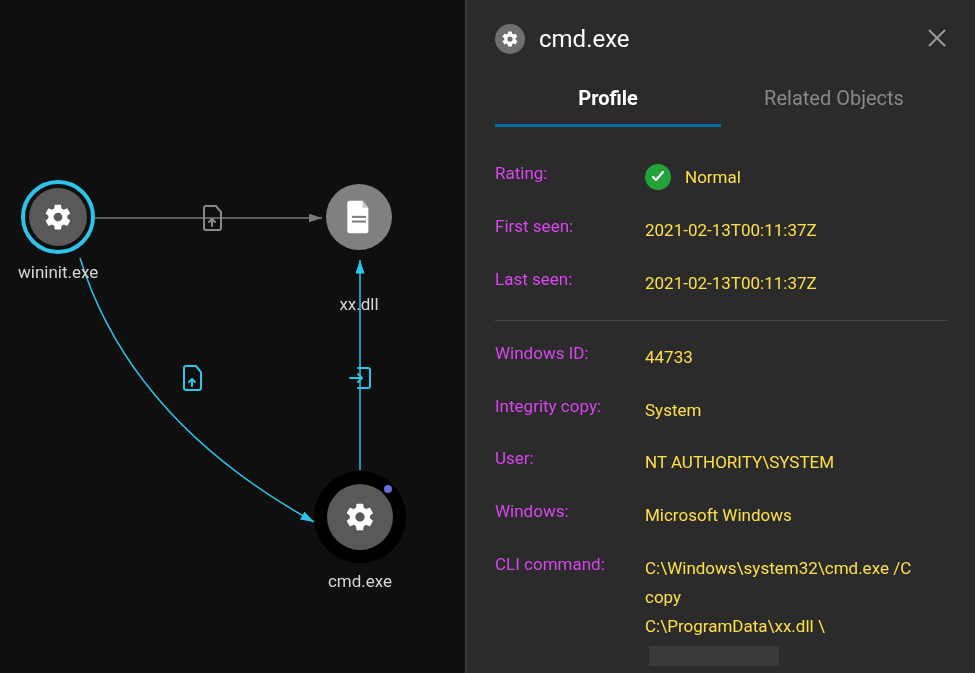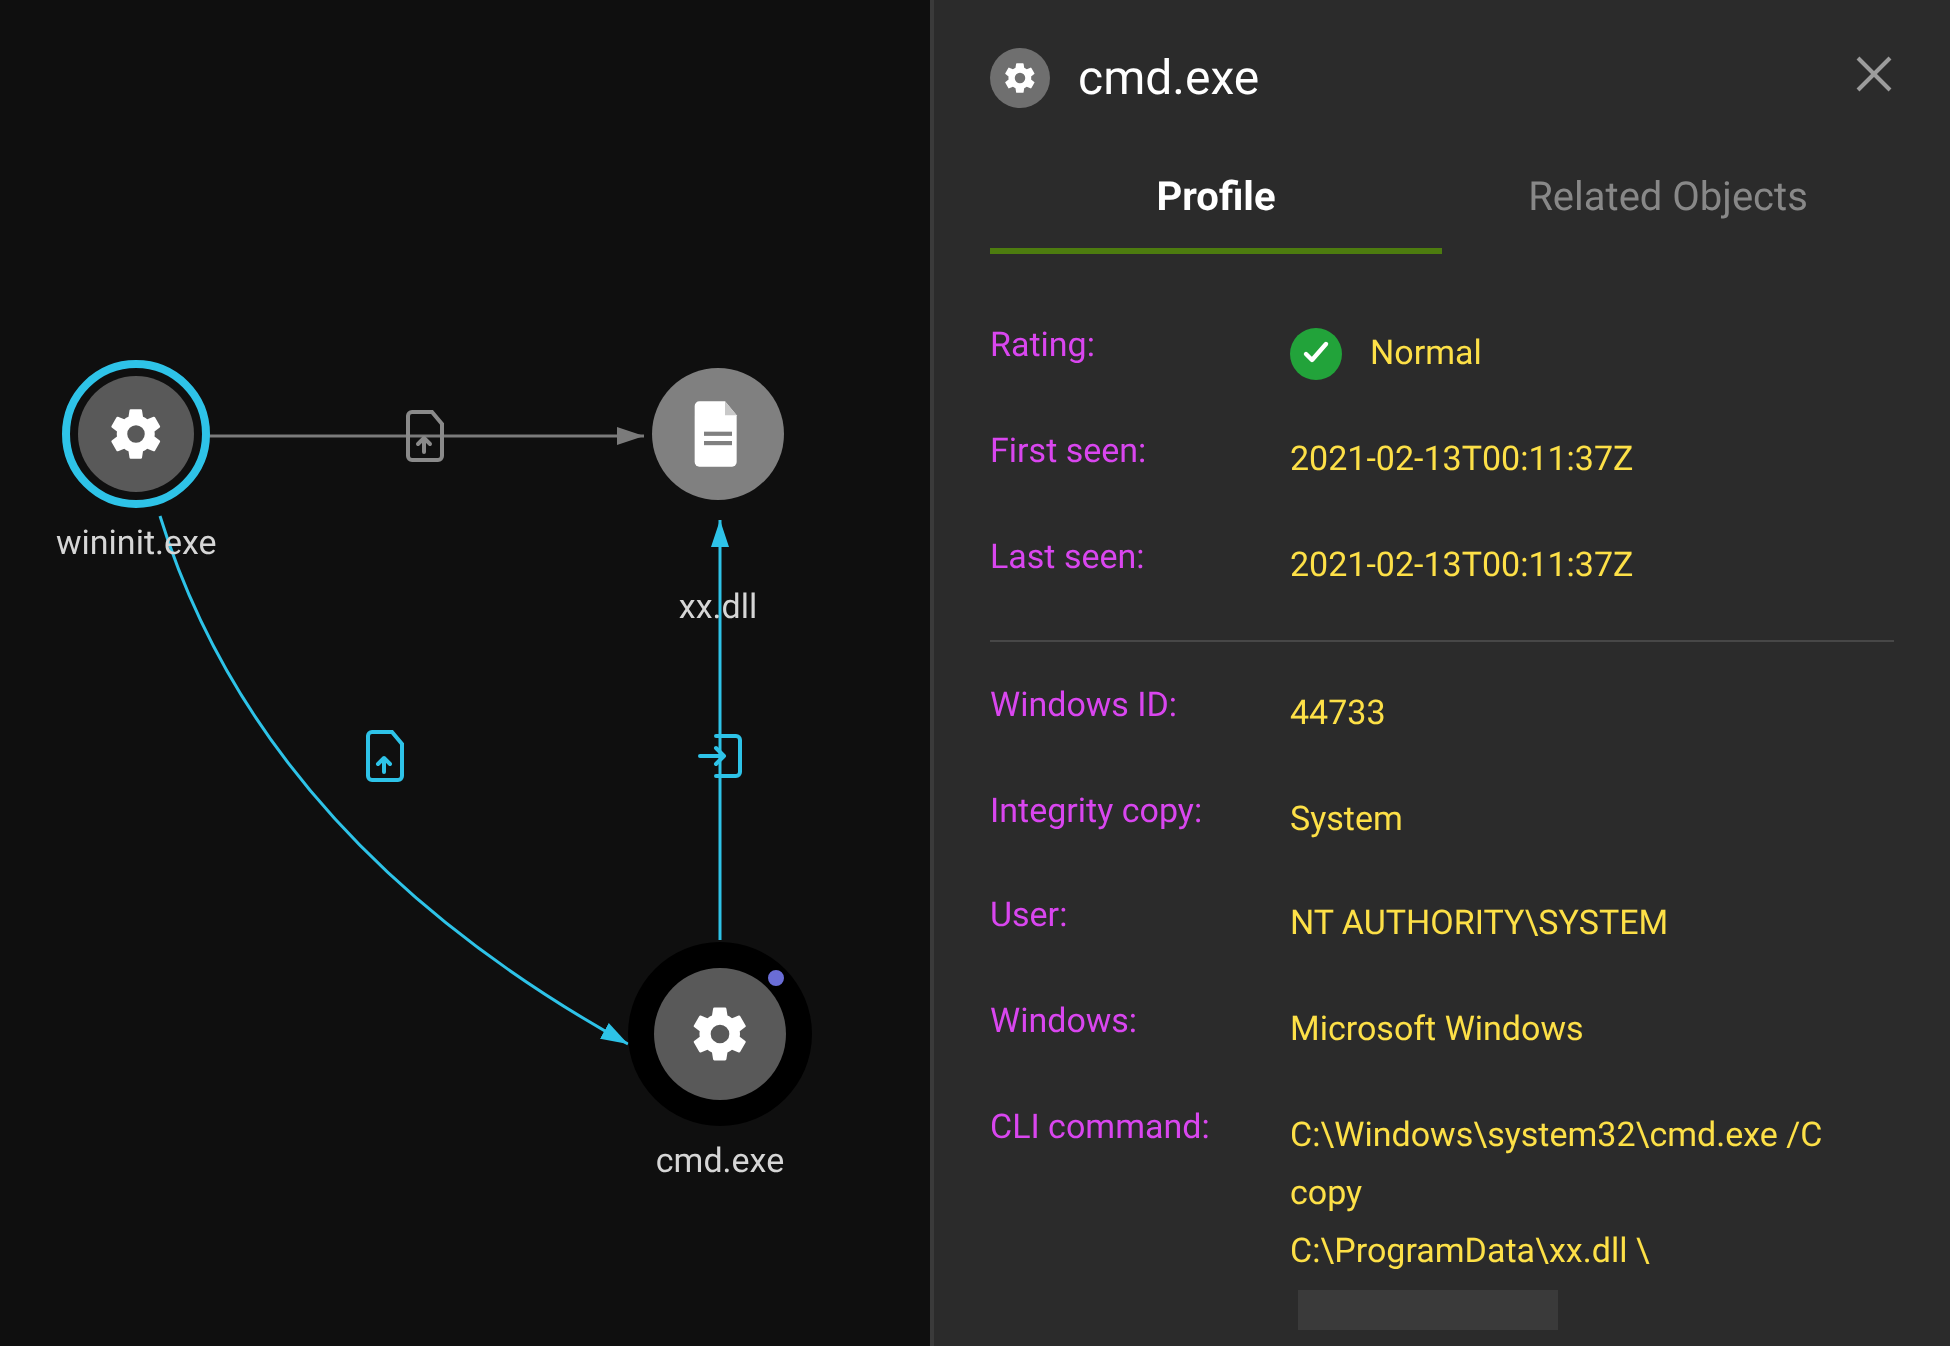--- a/index.html
+++ b/index.html
@@ -143,21 +143,21 @@
       flex: 1;
       text-align: center;
       padding: 14px 0;
       font-size: 20px;
       color: #888;
       cursor: pointer;
     }
     .tab.active {
       color: #fff;
       font-weight: 700;
-      border-bottom: 3px solid #4d7c0f;
+      border-bottom: 3px solid #0369a1;
     }
     .tab-content {
       padding: 24px 28px 0 28px;
       overflow-y: auto;
       flex: 1;
     }
     .prop-row {
       display: flex;
       padding: 12px 0;
       align-items: flex-start;
@@ -212,21 +212,21 @@
       </marker>
       <marker id="arrow-cyan" markerWidth="10" markerHeight="10" refX="9" refY="3" orient="auto">
         <path d="M0,0 L9,3 L0,6 Z" fill="#2ec3e8"></path>
       </marker>
     </defs>
     <line x1="95" y1="218" x2="322" y2="218" stroke="#7b7b7b" stroke-width="1.5" marker-end="url(#arrow-gray)"></line>
     <path d="M 80 258 Q 130 420 314 522" stroke="#2ec3e8" stroke-width="1.5" fill="none" marker-end="url(#arrow-cyan)"></path>
     <line x1="360" y1="470" x2="360" y2="260" stroke="#2ec3e8" stroke-width="1.5" marker-end="url(#arrow-cyan)"></line>
   </svg>
 
-  <div class="node node-wininit" style="left:28px; top:180px;">
+  <div class="node node-wininit" style="left:18px; top:180px;">
     <div class="node-circle">
       <svg class="gear-icon" width="30" height="30" viewBox="0 0 24 24" fill="#fff">
         <path d="M19.4 13a7.5 7.5 0 0 0 .1-1 7.5 7.5 0 0 0-.1-1l2.1-1.6a.5.5 0 0 0 .1-.6l-2-3.5a.5.5 0 0 0-.6-.2l-2.5 1a7.3 7.3 0 0 0-1.7-1l-.4-2.6a.5.5 0 0 0-.5-.4h-4a.5.5 0 0 0-.5.4L9 5.1a7.3 7.3 0 0 0-1.7 1l-2.5-1a.5.5 0 0 0-.6.2l-2 3.5a.5.5 0 0 0 .1.6L4.4 11a7.5 7.5 0 0 0-.1 1 7.5 7.5 0 0 0 .1 1l-2.1 1.6a.5.5 0 0 0-.1.6l2 3.5a.5.5 0 0 0 .6.2l2.5-1a7.3 7.3 0 0 0 1.7 1l.4 2.6a.5.5 0 0 0 .5.4h4a.5.5 0 0 0 .5-.4l.4-2.6a7.3 7.3 0 0 0 1.7-1l2.5 1a.5.5 0 0 0 .6-.2l2-3.5a.5.5 0 0 0-.1-.6ZM12 15.5A3.5 3.5 0 1 1 15.5 12 3.5 3.5 0 0 1 12 15.5Z"></path>
       </svg>
     </div>
     <div class="node-label">wininit.exe</div>
   </div>
 
   <div class="node node-xx" style="left:326px; top:184px;gap:36px;">
     <div class="node-circle">

